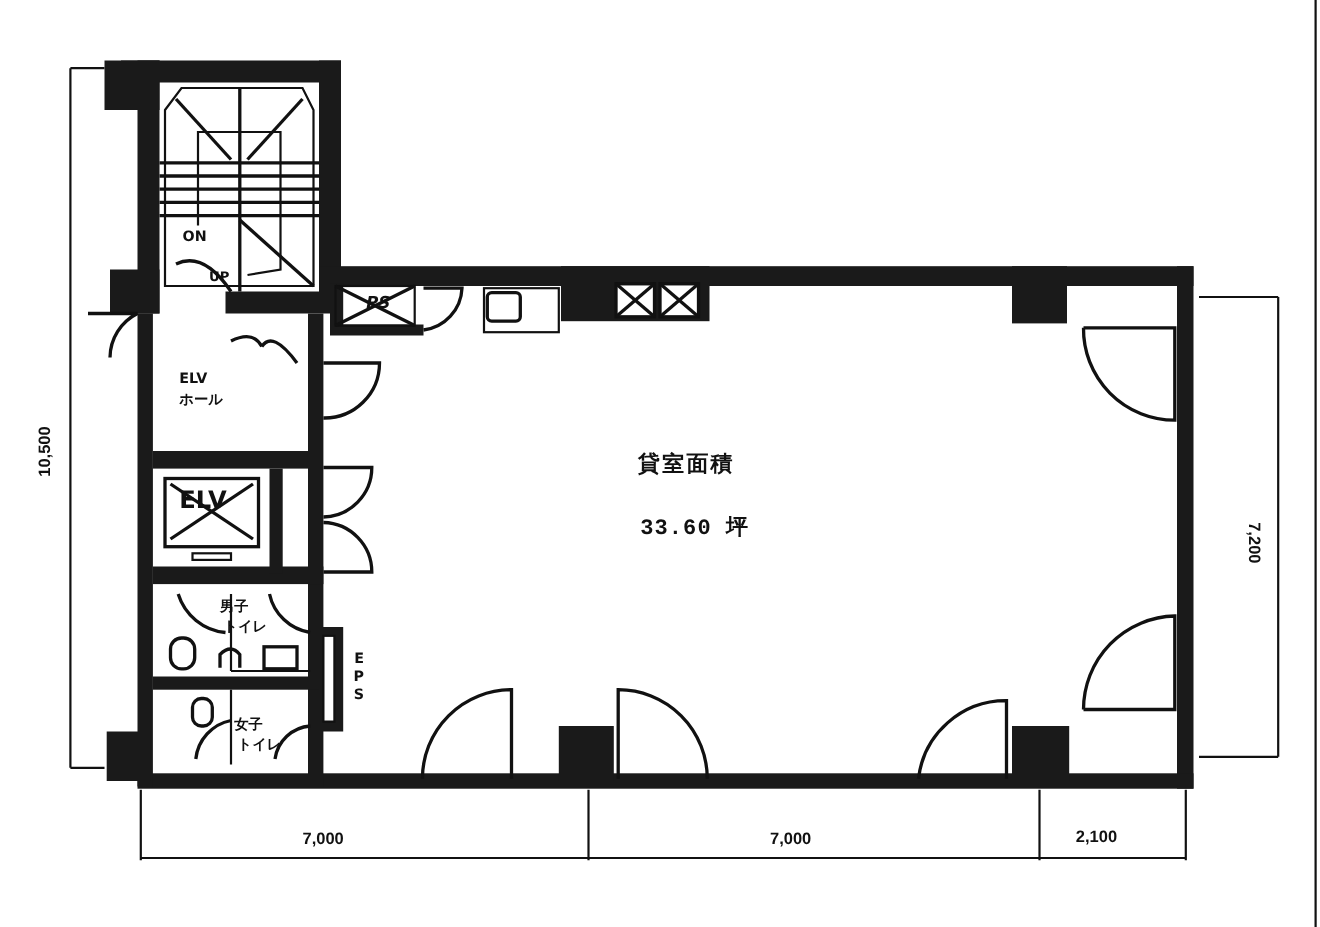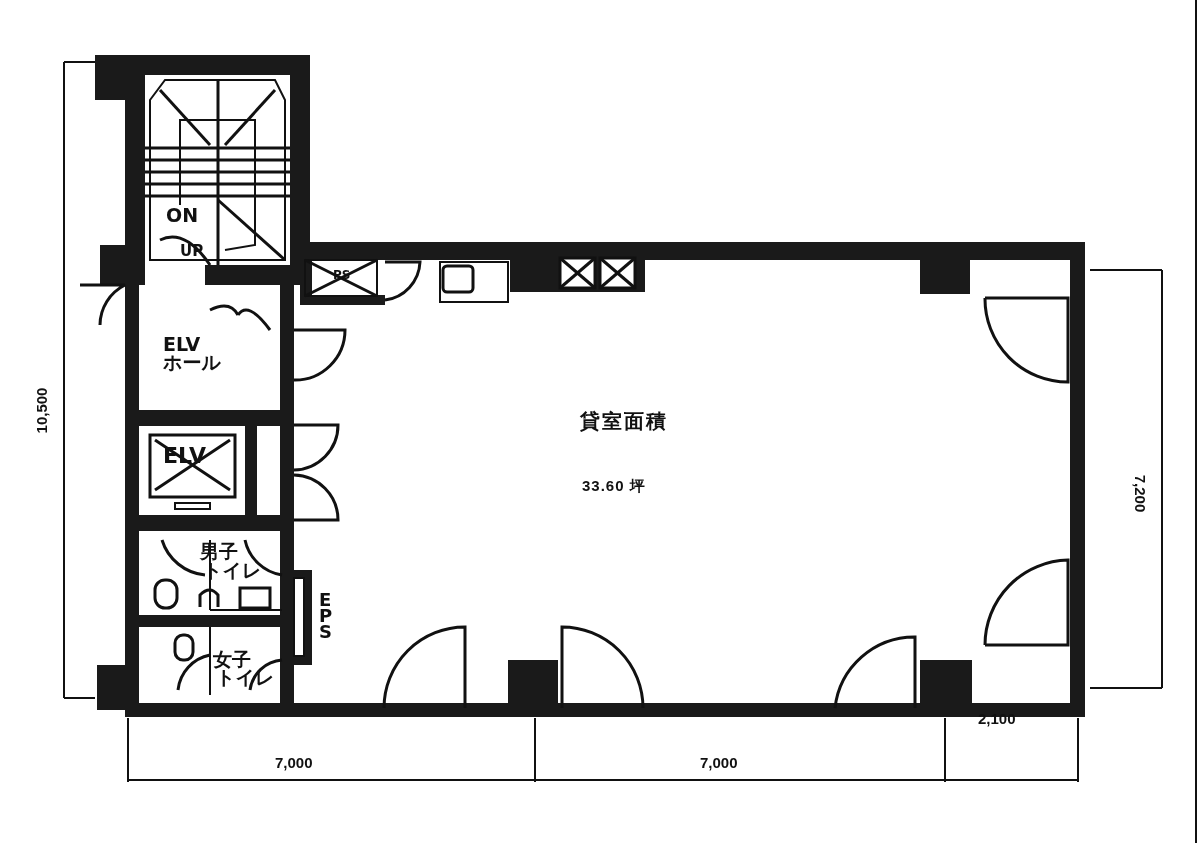--- a/index.html
+++ b/index.html
@@ -1,21 +1,21 @@
 <!DOCTYPE html>
 <html><head>
 <meta charset="utf-8">
 <style>
   html, body { margin: 0; padding: 0; background: #ffffff; }
   body { width: 1200px; height: 843px; position: relative; overflow: hidden; font-family: "DejaVu Sans", sans-serif; }
   svg { position: absolute; left: 0; top: 0; }
   .lbl { position: absolute; color: #111; white-space: nowrap; }
   .area-title { font-family: "DejaVu Sans", sans-serif; font-size: 20px; font-weight: bold; letter-spacing: 2px; }
-  .area-value { font-family: Liberation Sans, sans-serif; font-size: 15px; font-weight: bold; letter-spacing: 1px; margin-top: 12px; }
-  .room { font-family: "DejaVu Sans", sans-serif; font-size: 19px; font-weight: bold; line-height: 15px; }
+  .area-value { font-family: Liberation Mono, monospace; font-size: 20px; font-weight: bold; letter-spacing: 1px; }
+  .room { font-family: "DejaVu Sans", sans-serif; font-size: 13px; font-weight: bold; line-height: 15px; }
   .dim { font-family: "Liberation Sans", sans-serif; font-size: 15px; font-weight: bold; }
   .vert { transform: rotate(-90deg); transform-origin: center; }
   .vert-cw { transform: rotate(90deg); transform-origin: center; }
 </style>
 </head>
 <body>
 
 <svg width="1200" height="843" viewBox="0 0 1200 843">
 
   <g stroke="#111" stroke-width="2" fill="none">
@@ -138,35 +138,35 @@
 
     <path d="M210,310 Q230,300 238,315"></path>
     <path d="M238,315 Q248,300 270,330"></path>
   </g>
 </svg>
 
 <div class="lbl area-title" style="left:580px;top:408px;">貸室面積</div>
 <div class="lbl area-value" style="left:582px;top:465px;">33.60 坪</div>
 
 <div class="lbl room" style="left:166px;top:208px;">ON</div>
-<div class="lbl room" style="left:180px;top:244px;font-size:15px;">UP</div>
+<div class="lbl room" style="left:190px;top:244px;font-size:12px;">UP</div>
 
 <div class="lbl room" style="left:163px;top:337px;">ELV</div>
 <div class="lbl room" style="left:163px;top:355px;font-family:Liberation Serif, serif;">ホール</div>
 
 <div class="lbl room" style="left:163px;top:448px;font-size:22px;">ELV</div>
 
-<div class="lbl room" style="left:333px;top:268px;font-size:12px;">PS</div>
+<div class="lbl room" style="left:333px;top:268px;font-size:15px;font-style:italic;">PS</div>
 
 <div class="lbl room" style="left:200px;top:544px;text-align:right;">男子</div>
 <div class="lbl room" style="left:203px;top:563px;">トイレ</div>
 
 <div class="lbl room" style="left:213px;top:652px;">女子</div>
 <div class="lbl room" style="left:216px;top:670px;">トイレ</div>
 
-<div class="lbl room" style="left:319px;top:592px;width:12px;font-size:18px;line-height:16px;white-space:normal;word-break:break-all;">EPS</div>
+<div class="lbl room" style="left:319px;top:592px;width:12px;font-size:13px;line-height:16px;white-space:normal;word-break:break-all;text-align:right;">EPS</div>
 
 <div class="lbl dim" style="left:275px;top:754px;">7,000</div>
 <div class="lbl dim" style="left:700px;top:754px;">7,000</div>
-<div class="lbl dim" style="left:978px;top:710px;">2,100</div>
+<div class="lbl dim" style="left:978px;top:752px;">2,100</div>
 
 <div class="lbl dim vert" style="left:13px;top:402px;width:56px;text-align:center;">10,500</div>
 <div class="lbl dim vert-cw" style="left:1114px;top:485px;width:52px;text-align:center;">7,200</div>
 
 </body></html>

